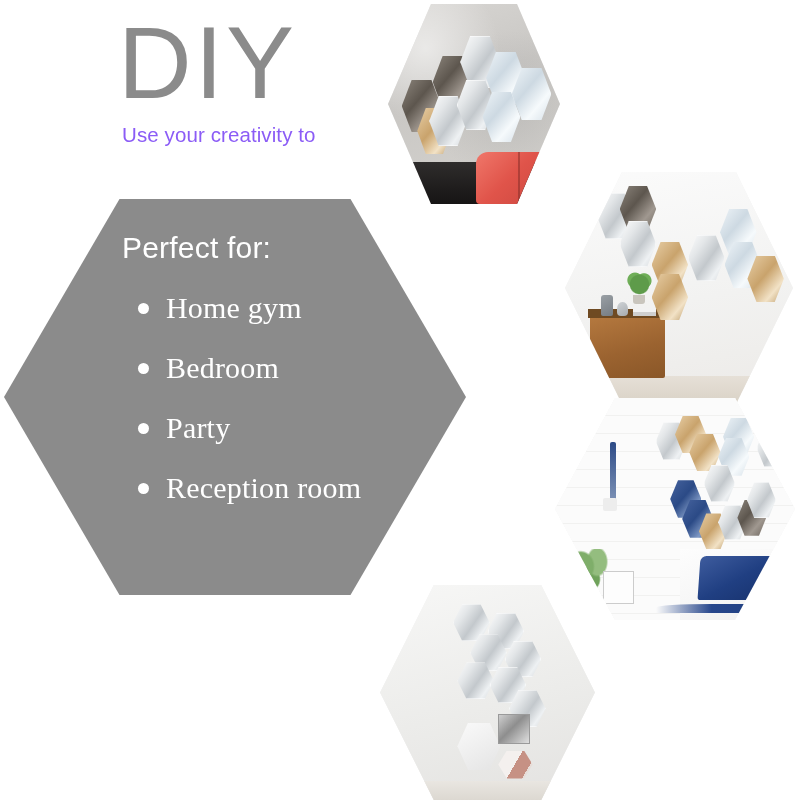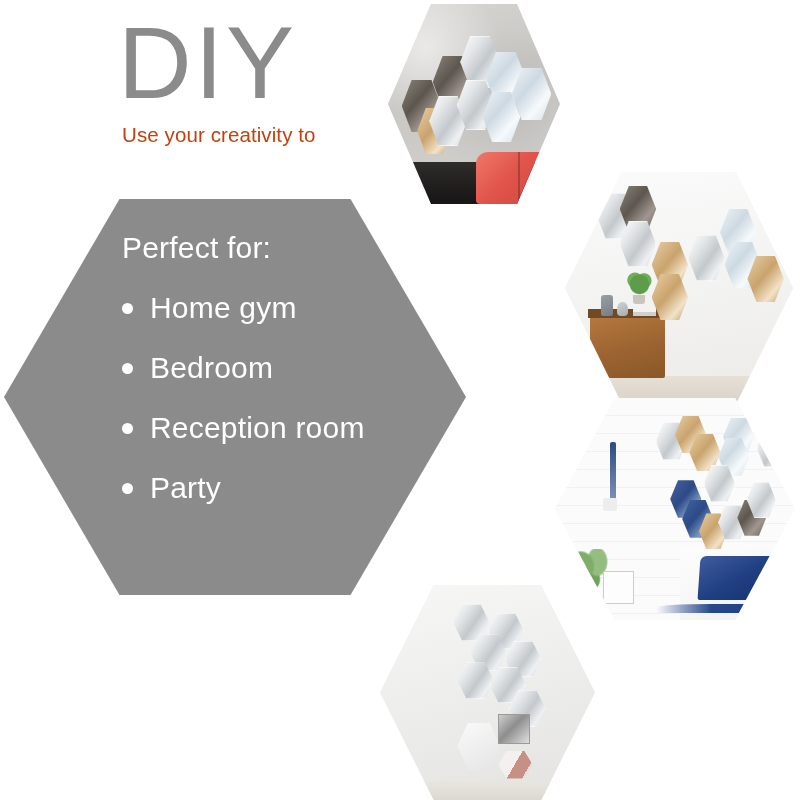--- a/index.html
+++ b/index.html
@@ -36,21 +36,21 @@
     letter-spacing: 3px;
     color: #8b8b8b;
     margin: 0;
     white-space: nowrap;
   }
   .diy-subtitle {
     margin: 8px 0 0 4px;
     font-size: 20.5px;
     line-height: 1.22;
     font-weight: 400;
-    color: #c2410c;
+    color: #8b5cf6;
     letter-spacing: 0.1px;
   }
   .diy-subtitle span { display: block; }
 
   
   .hex {
     position: absolute;
     clip-path: polygon(25% 0%, 75% 0%, 100% 50%, 75% 100%, 25% 100%, 0% 50%);
     -webkit-clip-path: polygon(25% 0%, 75% 0%, 100% 50%, 75% 100%, 25% 100%, 0% 50%);
     overflow: hidden;
@@ -73,22 +73,23 @@
   }
   .perfect-for {
     font-size: 30px;
     font-weight: 400;
     letter-spacing: 0.2px;
     margin: 0 0 26px 0;
     color: #ffffff;
   }
   .use-list {
     list-style: none;
-    margin: 0;
+    margin: 16px;
     padding: 0;
+    font-family: Liberation Serif, serif;
   }
   .use-list li {
     display: flex;
     align-items: center;
     font-size: 30px;
     font-weight: 400;
     letter-spacing: 0.2px;
     color: #ffffff;
     margin-bottom: 26px;
     white-space: nowrap;
@@ -293,25 +294,25 @@
         <li>
           <span class="bullet-dot"></span>
           <span>Home gym</span>
         </li>
         <li>
           <span class="bullet-dot"></span>
           <span>Bedroom</span>
         </li>
         <li>
           <span class="bullet-dot"></span>
-          <span>Reception room</span>
+          <span>Party</span>
         </li>
         <li>
           <span class="bullet-dot"></span>
-          <span>Party</span>
+          <span>Reception room</span>
         </li>
       </ul>
     </div>
   </div>
 
   <div class="hex photo-hex" id="hex-photo-1">
     <div class="scene">
       <div class="s1-wall"></div>
       <div class="s1-sofa"></div>
       <div class="s1-cushion"></div>

